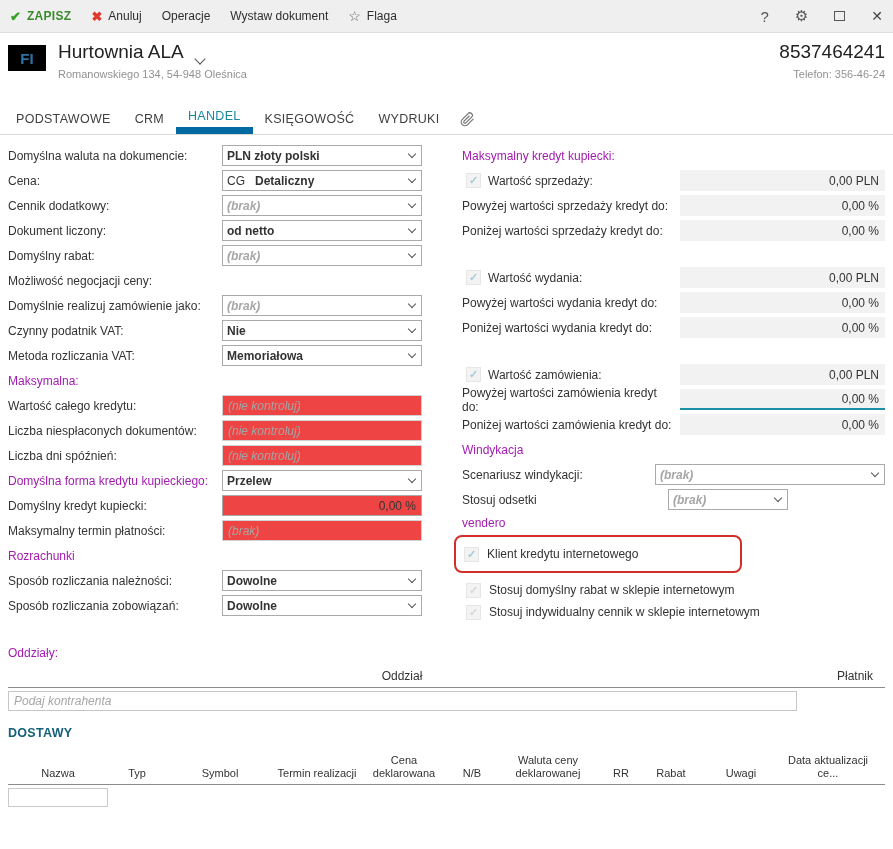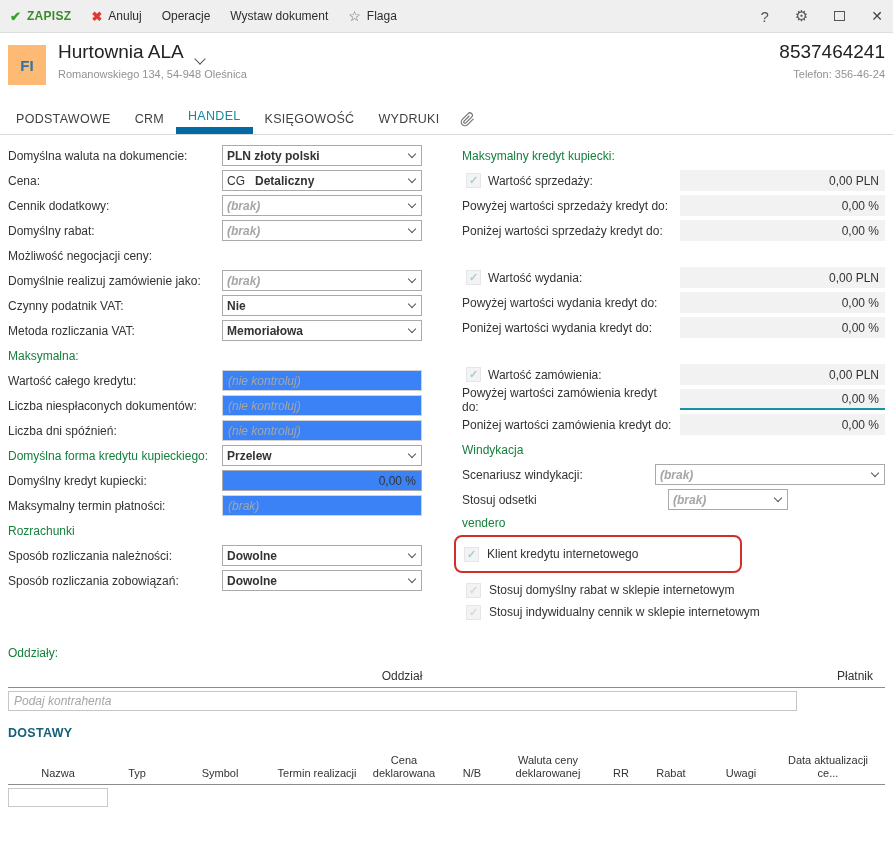--- a/index.html
+++ b/index.html
@@ -22,22 +22,22 @@
   .tb-right { margin-left:auto; display:flex; align-items:center; gap:26px; color:#555; }
   .help-glyph { font-size:15px; }
   .gear-glyph { font-size:15px; }
   .max-icon { width:11px; height:10px; border:1.4px solid #555; display:inline-block; }
   .close-glyph { font-size:14px; color:#444; }
   .star-glyph { font-size:14px; color:#666; }
 
   
   .hdr { position:absolute; top:34px; left:0; width:893px; height:68px; background:#fff; }
   .avatar {
-    position:absolute; left:8px; top:11px; width:38px; height:40px;
-    background:#fdba74; color:#2f72a7; font-weight:bold; font-size:15px;
+    position:absolute; left:8px; top:11px; width:38px; height:26px;
+    background:#000000; color:#2f72a7; font-weight:bold; font-size:15px;
     display:flex; align-items:center; justify-content:center;
   }
   .title-wrap { position:absolute; left:58px; top:7px; }
   .title { font-size:19px; color:#222; display:flex; align-items:flex-end; }
   .title-chev { width:8px; height:8px; border-right:1.6px solid #555; border-bottom:1.6px solid #555;
     transform:rotate(45deg); display:inline-block; margin-left:12px; margin-top:-4px; }
   .subtitle { font-size:11px; color:#929292; margin-top:5px; }
   .hdr-right { position:absolute; right:8px; top:7px; text-align:right; }
   .taxid { font-size:19px; color:#222; }
   .phone { font-size:11px; color:#929292; margin-top:5px; }
@@ -55,26 +55,26 @@
   .combo {
     height:21px; border:1px solid #aaaaaa; background:#fff;
     display:flex; align-items:center; padding-left:4px;
   }
   .combo-text { flex:1; white-space:nowrap; overflow:hidden;font-weight:bold; }
   .combo-code { width:28px; flex:none; }
   .chev { width:6px; height:6px; border-right:1.4px solid #555; border-bottom:1.4px solid #555;
     transform:rotate(45deg); margin:-3px 6px 0 4px; flex:none; }
   .ph { color:#a6a6a6; font-style:italic; }
   .inputbox {
-    height:21px; border:1px solid #d2d2d2; width:100%; background:#3b82f6;
+    height:21px; border:1px solid #d2d2d2; width:100%; background:#ef4444;
     font-family:"Liberation Sans", sans-serif; font-size:12px; color:#333; padding:0 5px;
   }
   .inputbox::placeholder { color:#a6a6a6; font-style:italic; }
   .inputbox.num { text-align:right; border-color:#aaaaaa; }
-  .link { color:#15803d; }
+  .link { color:#a21caf; }
   .cb { width:15px; height:15px; background:#f3f3f3; border:1px solid #e6e6e6;
     display:flex; align-items:center; justify-content:center; flex:none; }
   .check { color:#a5ccd8; font-size:11px; font-weight:bold; line-height:1; }
   .check.dim { color:#d8d8d8; }
 
   
   .main-left { position:absolute; left:8px; top:143px; width:414px; }
   .lrow { display:flex; align-items:center; height:25px; }
   .lrow .lbl { flex:1; padding-right:6px; }
   .lrow .ctrl { width:200px; flex:none; }
@@ -193,20 +193,27 @@
       <div class="ctrl combo">
         <span class="combo-code">CG</span>
         <span class="combo-text">Detaliczny</span>
         <i class="chev"></i>
       </div>
     </div>
   <div class="lrow">
       <span class="lbl">Cennik dodatkowy:</span>
       <div class="ctrl combo">
         <span class="combo-text ph">(brak)</span>
+        <i class="chev"></i>
+      </div>
+    </div>
+  <div class="lrow">
+      <span class="lbl">Dokument liczony:</span>
+      <div class="ctrl combo">
+        <span class="combo-text">od netto</span>
         <i class="chev"></i>
       </div>
     </div>
   <div class="lrow">
       <span class="lbl">Domyślny rabat:</span>
       <div class="ctrl combo">
         <span class="combo-text ph">(brak)</span>
         <i class="chev"></i>
       </div>
     </div>

